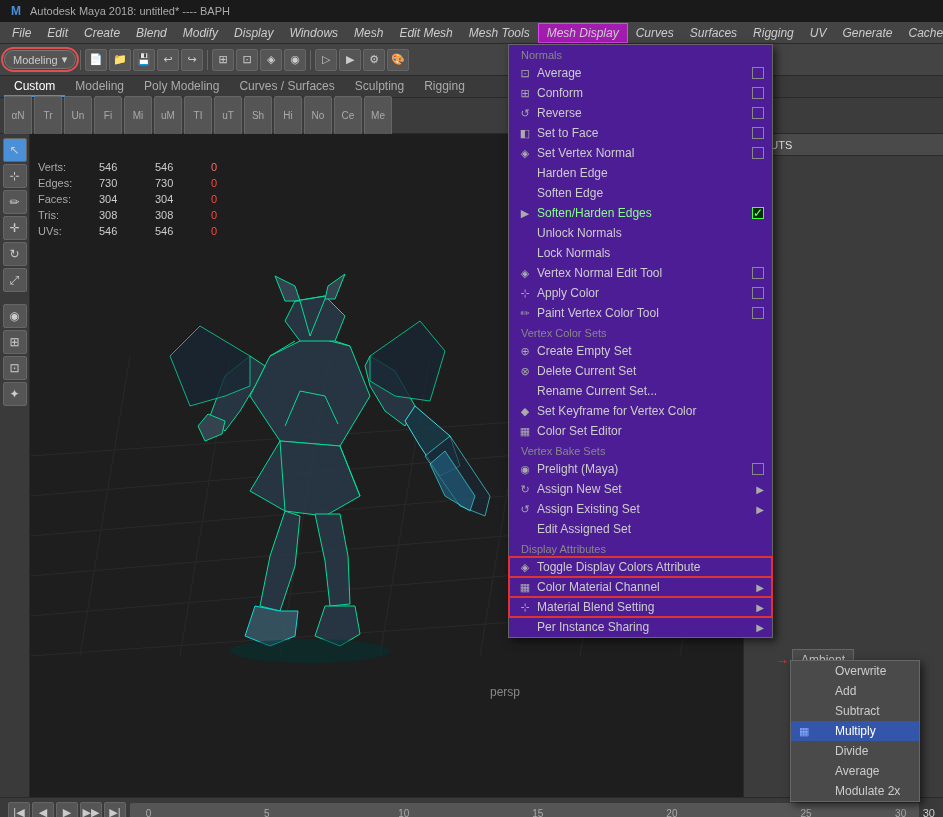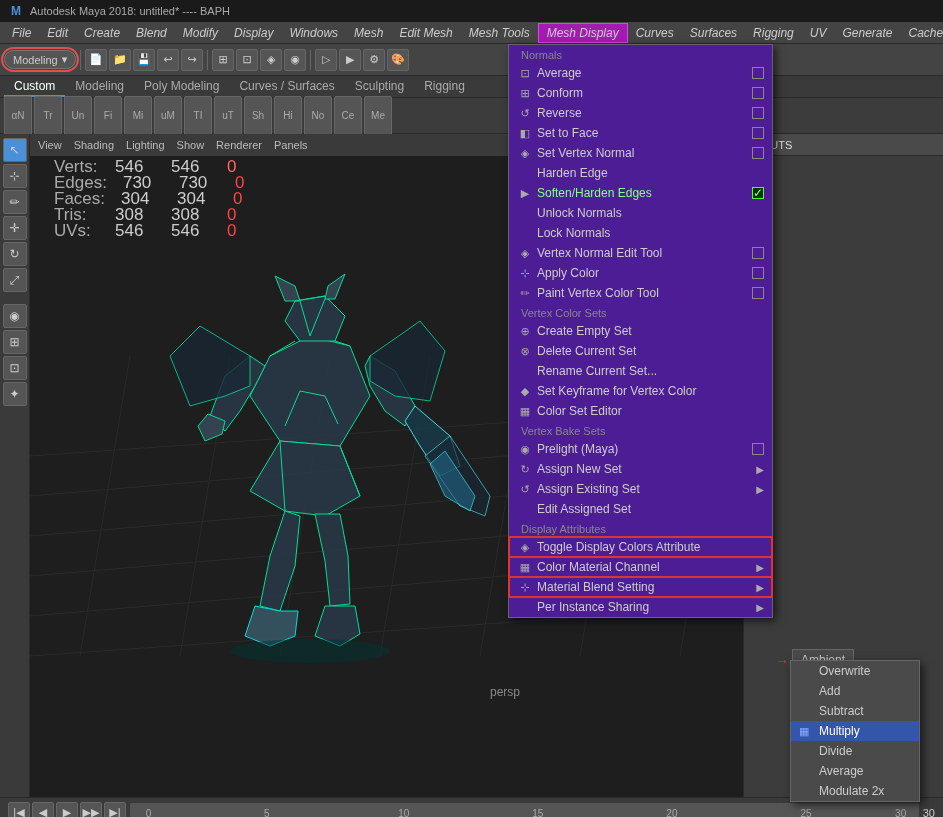--- a/index.html
+++ b/index.html
@@ -201,22 +201,22 @@
     }
     .viewport-menu {
       color: #bbb;
       cursor: pointer;
     }
 
     
     #stats-panel {
       position: absolute;
       top: 25px;
-      left: 24px;
-      font-size: 17px;
+      left: 8px;
+      font-size: 11px;
       color: #ccc;
       line-height: 16px;
       z-index: 2;
     }
     .stat-row {
       display: flex;
       gap: 16px;
     }
     .stat-label { color: #aaa; min-width: 45px; }
     .stat-val { color: #ccc; min-width: 40px; }
@@ -362,21 +362,21 @@
       border: 1px solid #666;
       box-shadow: 3px 3px 8px rgba(0,0,0,0.6);
       min-width: 130px;
       font-size: 12px;
       pointer-events: all;
     }
 
     .submenu-item {
       display: flex;
       align-items: center;
-      padding: 3px 12px 3px 28px;
+      padding: 3px 12px 3px 44px;
       color: #cccccc;
       cursor: pointer;
       white-space: nowrap;
       position: relative;
     }
     .submenu-item.highlighted {
       background: #3355aa;
       color: #fff;
     }
   </style>
@@ -468,35 +468,20 @@
     <div class="tool-btn">⤢</div>
     <div style="height:8px;"></div>
     <div class="tool-btn">◉</div>
     <div class="tool-btn">⊞</div>
     <div class="tool-btn">⊡</div>
     <div class="tool-btn">✦</div>
   </div>
 
   <div id="viewport" style="flex:1; position:relative; background:#1e1e1e;">
 
-    <div id="viewport-header">
-      <span class="viewport-menu">View</span>
-      <span class="viewport-menu">Shading</span>
-      <span class="viewport-menu">Lighting</span>
-      <span class="viewport-menu">Show</span>
-      <span class="viewport-menu">Renderer</span>
-      <span class="viewport-menu">Panels</span>
-      <div style="flex:1;"></div>
-
-      <span style="font-size:10px;color:#888;">⊞ ⊡ ◈ ◉ ⊹ ▧ ▨ ⊞ ⊡ ◉ ◈ ✦ ◎ ⊕ ⊗ ⊘</span>
-      <div class="srgb-label">
-        <span style="width:14px;height:14px;border-radius:50%;background:linear-gradient(135deg,#4a90d9,#888);display:inline-block;"></span>
-        <span>sRGB gamma</span>
-      </div>
-    </div>
 
     <div id="stats-panel">
       <div class="stat-row">
         <span class="stat-label">Verts:</span>
         <span class="stat-val">546</span>
         <span class="stat-val">546</span>
         <span class="stat-val zero">0</span>
       </div>
       <div class="stat-row">
         <span class="stat-label">Edges:</span>
@@ -657,20 +642,24 @@
     </div>
     <div class="dropdown-item">
       <span class="icon-prefix">◈</span>
       Set Vertex Normal
       <span class="check-box"></span>
     </div>
     <div class="dropdown-item">
       <span class="icon-prefix"></span>
       Harden Edge
     </div>
+    <div class="dropdown-item">
+      <span class="icon-prefix"></span>
+      Soften Edge
+    </div>
     <div class="dropdown-item active-item">
       <span class="icon-prefix">▶</span>
       Soften/Harden Edges
       <span class="check-box checked" style="border-color:#44ff44;background:#003300;">✓</span>
     </div>
     <div class="dropdown-item">
       <span class="icon-prefix"></span>
       Unlock Normals
     </div>
     <div class="dropdown-item">

